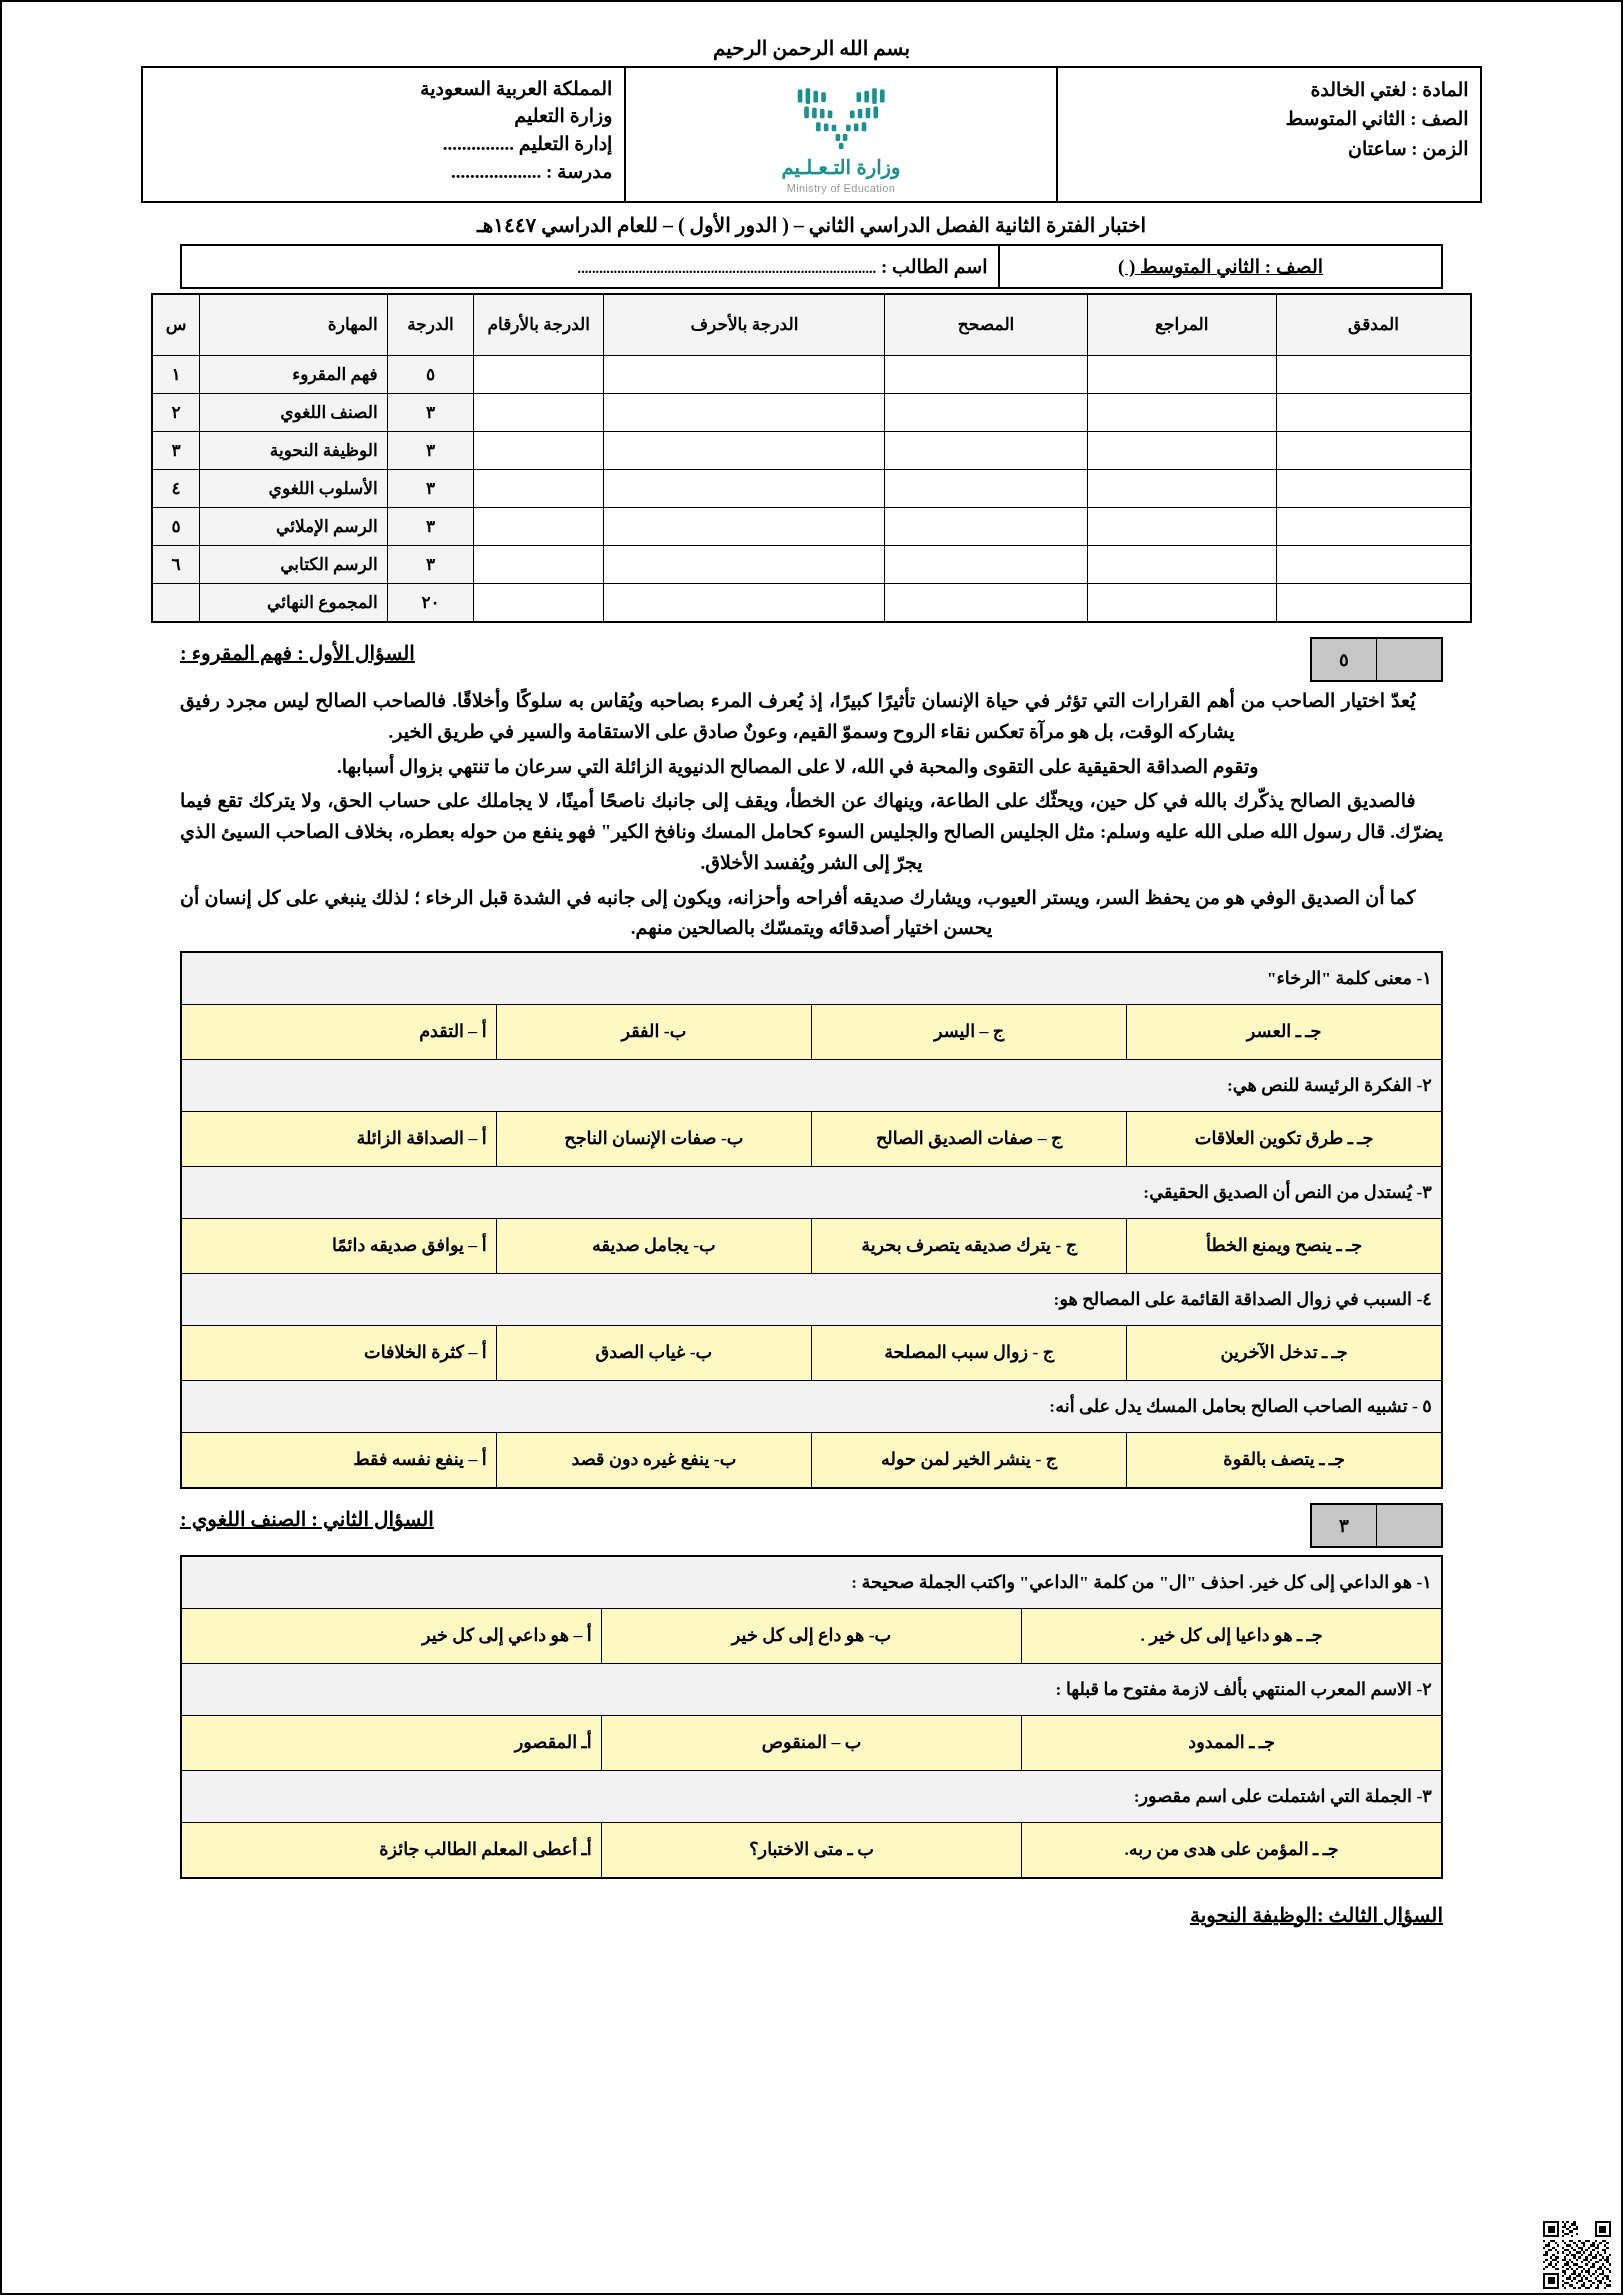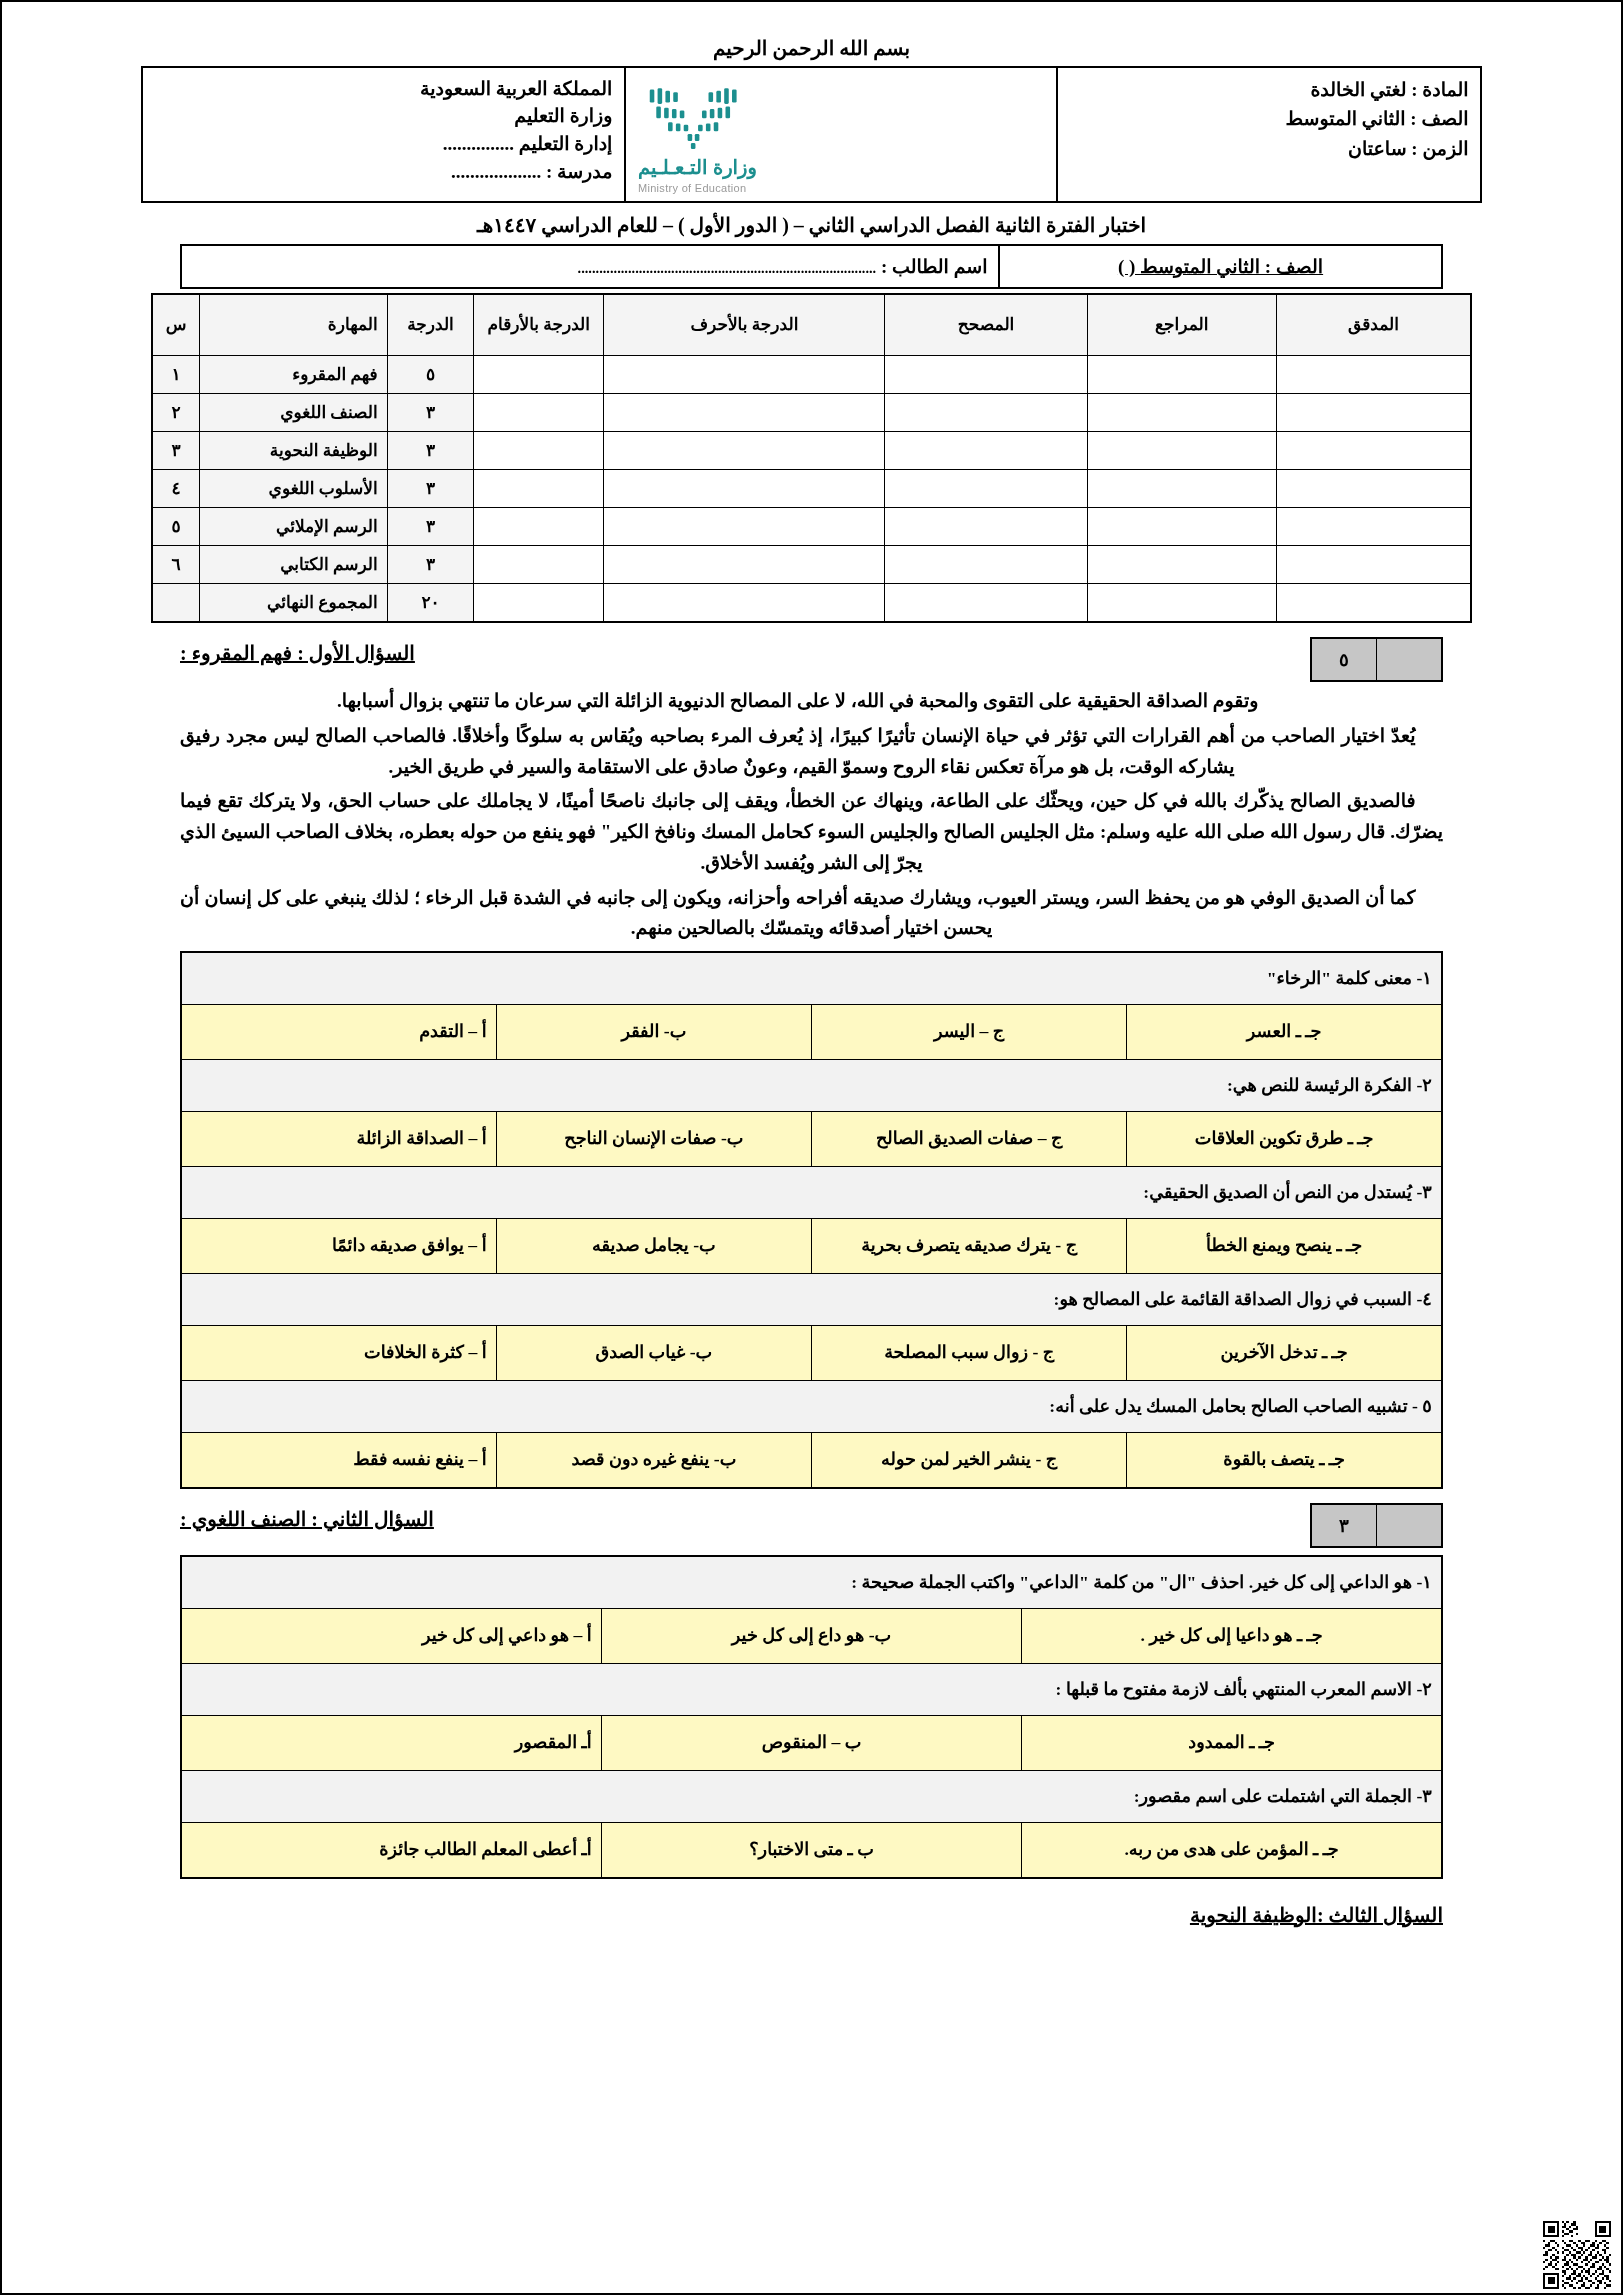--- a/index.html
+++ b/index.html
@@ -45,21 +45,21 @@
     border:2px solid #000;
     vertical-align:top;
     padding:6.5px 11.8px;
   }
   .hdr-right{width:458px;text-align:right;font-size:19px;font-weight:bold;line-height:1.45;}
   .hdr-mid{width:406px;text-align:center;}
   .hdr-left{width:399px;text-align:right;font-size:19px;font-weight:bold;line-height:1.55;}
   .dotline{letter-spacing:0.7px;font-weight:bold;}
 
   
-  .logo-wrap{display:flex;flex-direction:column;align-items:flex-end;justify-content:center;padding-top:3.9px;}
+  .logo-wrap{display:flex;flex-direction:column;align-items:center;justify-content:center;padding-top:3.9px;}
   .logo-mark{width:111px;height:72px;}
   .logo-ar{color:#1c8f8f;font-size:19.6px;font-weight:bold;letter-spacing:1.3px;margin-top:5.2px;font-family:"Liberation Sans",sans-serif;}
   .logo-en{color:#9a9a9a;font-size:11px;margin-top:3.3px;font-family:"Liberation Sans",sans-serif;letter-spacing:0.3px;}
 
   
   .exam-title{
     text-align:center;
     font-size:20px;
     font-weight:bold;
     margin:10.5px 0 6.5px 0;
@@ -328,22 +328,22 @@
 
     <div class="q-head">
       <div class="mark-box">
         <div></div>
         <div>٥</div>
       </div>
       <div class="q-head-title">السؤال الأول : فهم المقروء  :</div>
     </div>
 
     <div class="passage">
+      <p>يُعدّ اختيار الصاحب من أهم القرارات التي تؤثر في حياة الإنسان تأثيرًا كبيرًا، إذ يُعرف المرء بصاحبه ويُقاس به سلوكًا وأخلاقًا. فالصاحب الصالح ليس مجرد رفيق يشاركه الوقت، بل هو مرآة تعكس نقاء الروح وسموّ القيم، وعونٌ صادق على الاستقامة والسير في طريق الخير.</p>
       <p>وتقوم الصداقة الحقيقية على التقوى والمحبة في الله، لا على المصالح الدنيوية الزائلة التي سرعان ما تنتهي بزوال أسبابها.</p>
-      <p>يُعدّ اختيار الصاحب من أهم القرارات التي تؤثر في حياة الإنسان تأثيرًا كبيرًا، إذ يُعرف المرء بصاحبه ويُقاس به سلوكًا وأخلاقًا. فالصاحب الصالح ليس مجرد رفيق يشاركه الوقت، بل هو مرآة تعكس نقاء الروح وسموّ القيم، وعونٌ صادق على الاستقامة والسير في طريق الخير.</p>
       <p>فالصديق الصالح يذكّرك بالله في كل حين، ويحثّك على الطاعة، وينهاك عن الخطأ، ويقف إلى جانبك ناصحًا أمينًا، لا يجاملك على حساب الحق، ولا يتركك تقع فيما يضرّك. قال رسول الله صلى الله عليه وسلم: مثل الجليس الصالح والجليس السوء كحامل المسك ونافخ الكير" فهو ينفع من حوله بعطره، بخلاف الصاحب السيئ الذي يجرّ إلى الشر ويُفسد الأخلاق.</p>
       <p>كما أن الصديق الوفي هو من يحفظ السر، ويستر العيوب، ويشارك صديقه أفراحه وأحزانه، ويكون إلى جانبه في الشدة قبل الرخاء ؛ لذلك ينبغي على كل إنسان أن يحسن اختيار أصدقائه ويتمسّك بالصالحين منهم.</p>
     </div>
 
     <table class="mcq">
       <tbody>
           <tr class="stem">
         <td colspan="4">١- معنى كلمة "الرخاء"</td>
       </tr>
       <tr class="opts">

